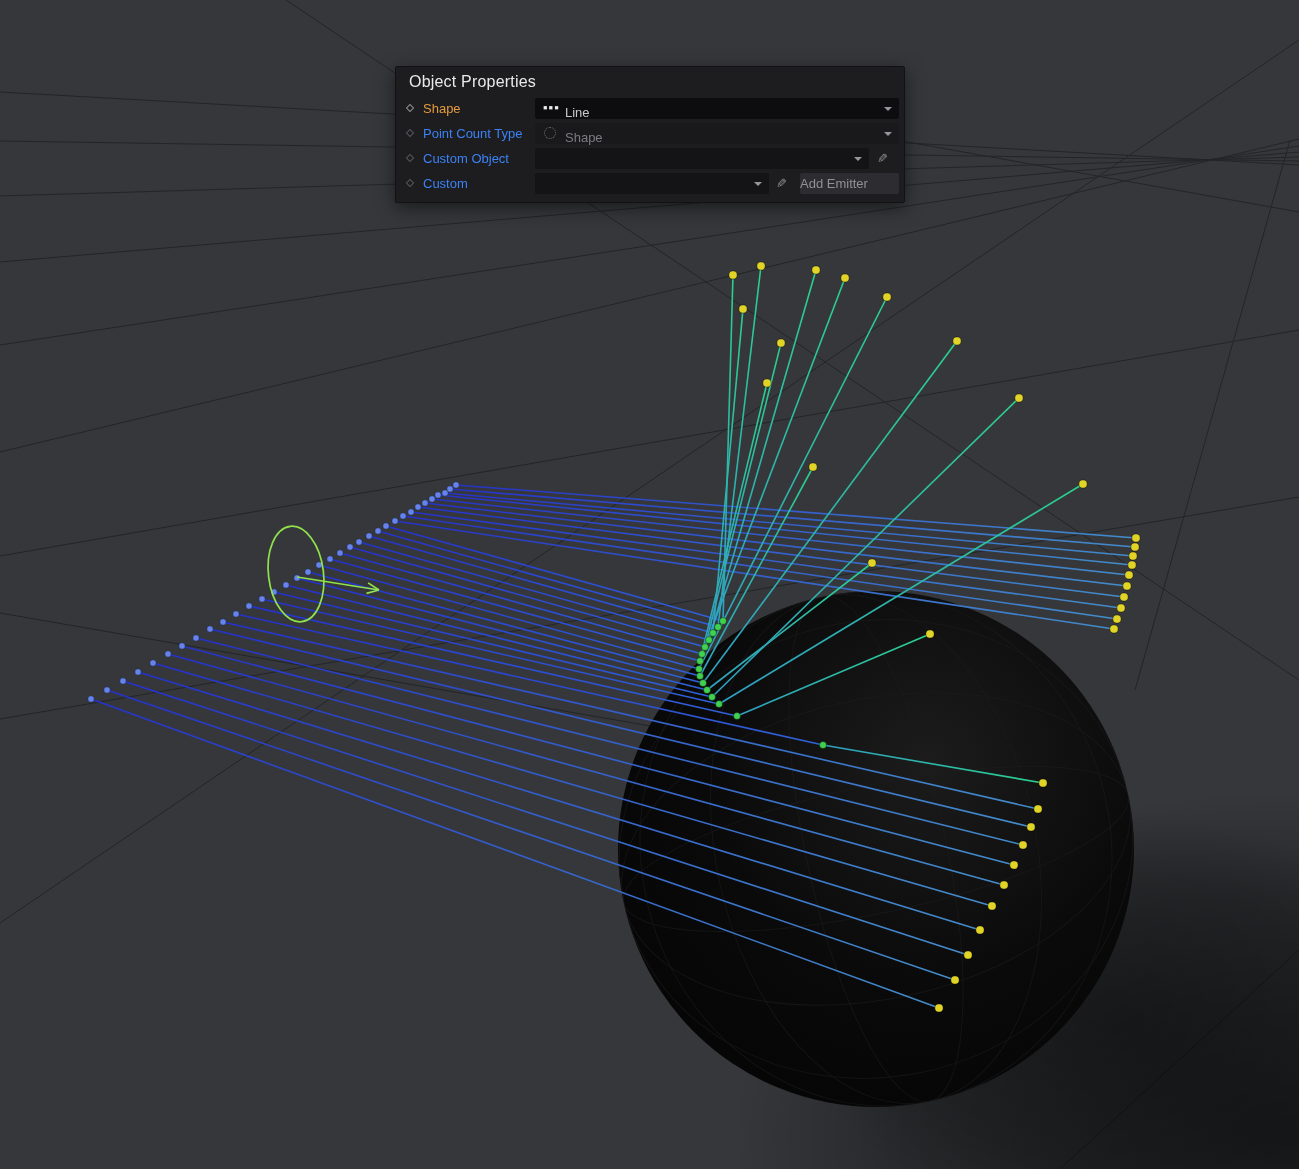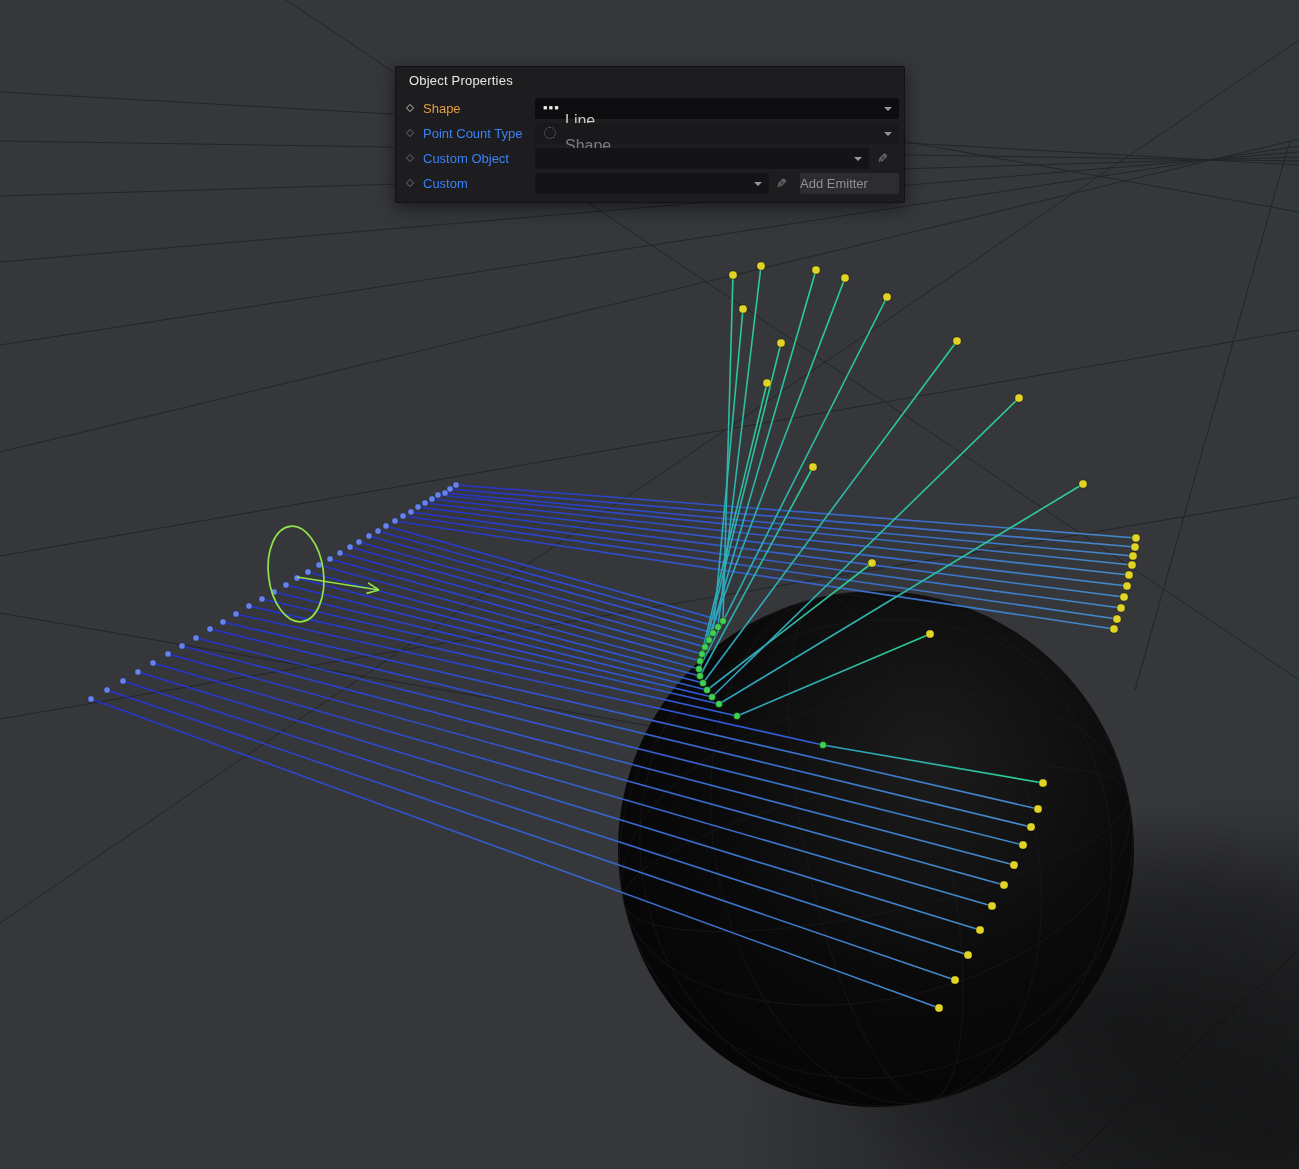--- a/index.html
+++ b/index.html
@@ -4,35 +4,35 @@
 <style>
   html,body{margin:0;padding:0;background:#222;}
   #stage{position:relative;width:1299px;height:1169px;overflow:hidden;
          font-family:"Liberation Sans", sans-serif;background:#35373a;}
   #viewport-svg{position:absolute;left:0;top:0;}
 
   
   .panel{position:absolute;left:395px;top:66px;width:510px;height:137px;
          background:#1d1d1f;border:1px solid #121214;border-radius:2px;
          box-shadow:0 5px 18px rgba(0,0,0,.5);box-sizing:border-box;z-index:5;}
-  .panel-title{position:absolute;left:13px;top:6px;font-size:13px;color:#e9e9e9;letter-spacing:.2px;}
+  .panel-title{position:absolute;left:13px;top:6px;font-size:16px;color:#e9e9e9;letter-spacing:.2px;}
   .prow{position:absolute;left:0;width:100%;height:21px;}
   .r1{top:31px}.r2{top:56px}.r3{top:81px}.r4{top:106px}
   .diamond{position:absolute;left:11px;top:7px;width:6px;height:6px;border:1px solid #8f8f8f;
            transform:rotate(45deg);box-sizing:border-box;}
   .diamond.dim{border-color:#55565a;}
   .plabel{position:absolute;left:27px;top:0;line-height:21px;font-size:13px;color:#3b82f6;}
   .plabel.accent{color:#e49b3c;}
   .pfield{position:absolute;top:0;height:21px;background:#141417;border-radius:2px;box-sizing:border-box;}
   .pfield.active{background:#0d0d10;}
   .pfield.ghost{background:#19191c;}
   .f-main{left:139px;width:364px;}
   .f-mid{left:139px;width:334px;}
   .f-short{left:139px;width:234px;}
-  .pvalue{position:absolute;left:30px;top:12px;line-height:21px;font-size:16px;color:#c9c9c9;}
+  .pvalue{position:absolute;left:30px;top:4px;line-height:21px;font-size:13px;color:#c9c9c9;}
   .pvalue.dim{color:#7b7b80;}
   .dots-ico{position:absolute;left:8px;top:0;line-height:20px;font-size:13px;color:#ececec;letter-spacing:1px;}
   .dotcircle-ico{position:absolute;left:9px;top:4px;width:12px;height:12px;border-radius:50%;
                  border:1px dotted #76767a;box-sizing:border-box;}
   .caret{position:absolute;right:7px;top:9px;width:0;height:0;
          border-left:4px solid transparent;border-right:4px solid transparent;
          border-top:4px solid #97979b;}
   .pencil{position:absolute;top:0;line-height:21px;font-size:13px;color:#8f8f93;transform:scaleX(-1);}
   .p3{left:481px;} .p4{left:380px;}
   .btn{position:absolute;left:404px;top:0;width:99px;height:21px;background:#2d2d31;

